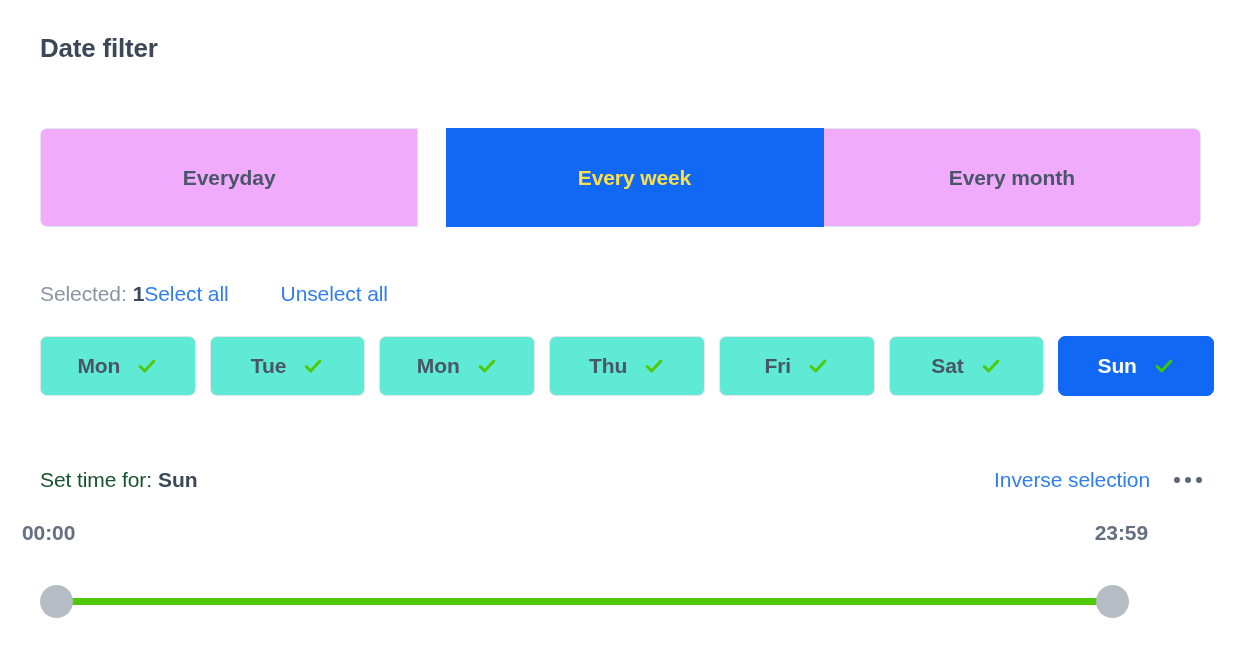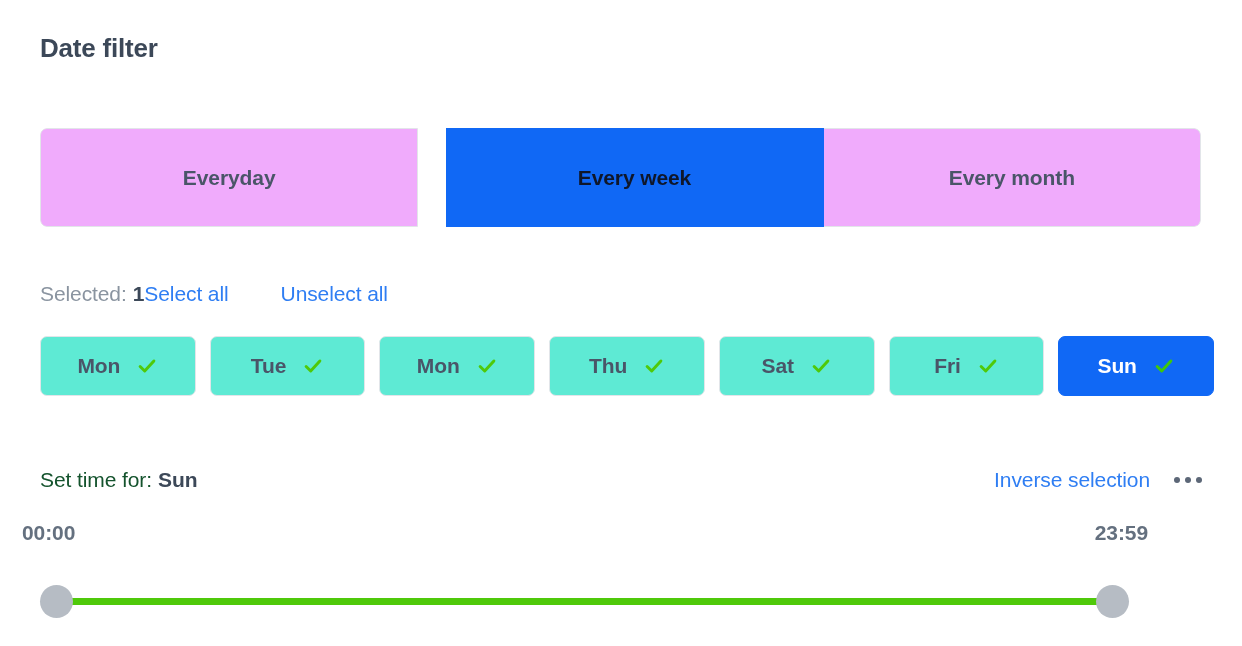--- a/index.html
+++ b/index.html
@@ -63,21 +63,21 @@
     border-left-width: 1px;
     border-top-left-radius: 7px;
     border-bottom-left-radius: 7px;
   }
   .segment:last-child {
     border-top-right-radius: 7px;
     border-bottom-right-radius: 7px;
   }
   .segment.active {
     background: #1068f5;
-    color: #0f172a;
+    color: #fde047;
     border-color: #1068f5;
     margin-left: 28px;
   }
 
   
   .selected-row {
     position: absolute;
     left: 40px;
     top: 278px;
     width: 1178px;
@@ -299,28 +299,28 @@
     </div>
 
     <div class="day-chip">
       <span class="day-label">Thu</span>
       <svg class="check-icon" viewBox="0 0 24 24">
         <path d="M4.5 12.5 L9.5 17.5 L19.5 6.5" fill="none" stroke="#4fc90a" stroke-width="3.2" stroke-linecap="round" stroke-linejoin="round"></path>
       </svg>
     </div>
 
     <div class="day-chip">
+      <span class="day-label">Fri</span>
+      <svg class="check-icon" viewBox="0 0 24 24">
+        <path d="M4.5 12.5 L9.5 17.5 L19.5 6.5" fill="none" stroke="#4fc90a" stroke-width="3.2" stroke-linecap="round" stroke-linejoin="round"></path>
+      </svg>
+    </div>
+
+    <div class="day-chip">
       <span class="day-label">Sat</span>
-      <svg class="check-icon" viewBox="0 0 24 24">
-        <path d="M4.5 12.5 L9.5 17.5 L19.5 6.5" fill="none" stroke="#4fc90a" stroke-width="3.2" stroke-linecap="round" stroke-linejoin="round"></path>
-      </svg>
-    </div>
-
-    <div class="day-chip">
-      <span class="day-label">Fri</span>
       <svg class="check-icon" viewBox="0 0 24 24">
         <path d="M4.5 12.5 L9.5 17.5 L19.5 6.5" fill="none" stroke="#4fc90a" stroke-width="3.2" stroke-linecap="round" stroke-linejoin="round"></path>
       </svg>
     </div>
 
     <div class="day-chip selected">
       <span class="day-label">Sun</span>
       <svg class="check-icon" viewBox="0 0 24 24">
         <path d="M4.5 12.5 L9.5 17.5 L19.5 6.5" fill="none" stroke="#3fc70a" stroke-width="3.2" stroke-linecap="round" stroke-linejoin="round"></path>
       </svg>

